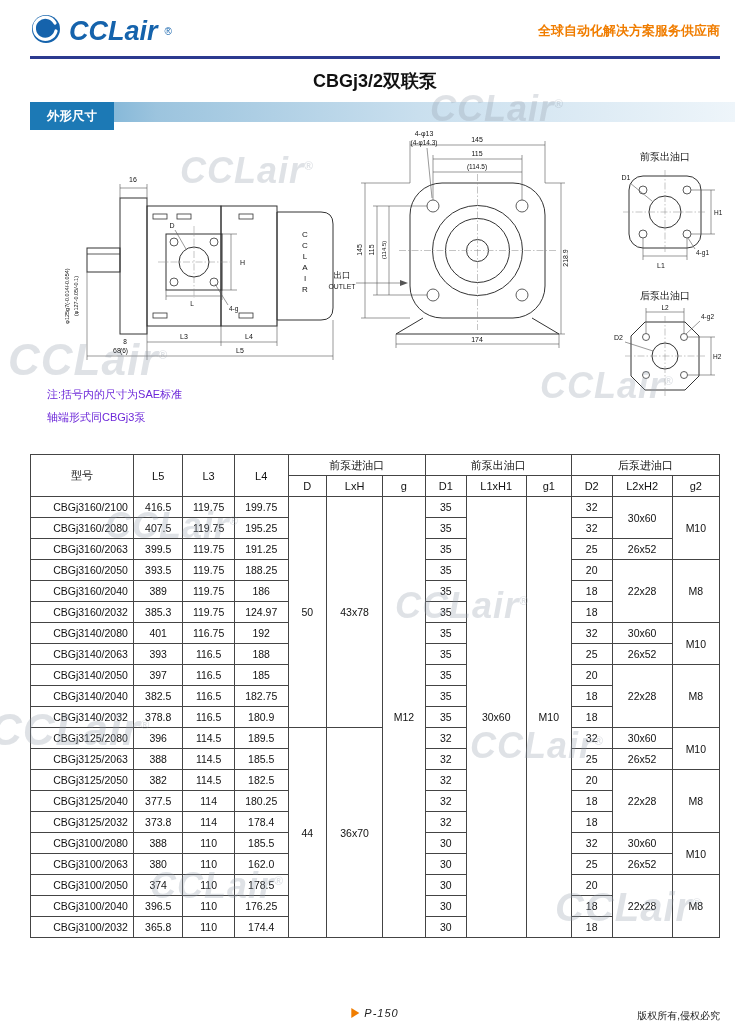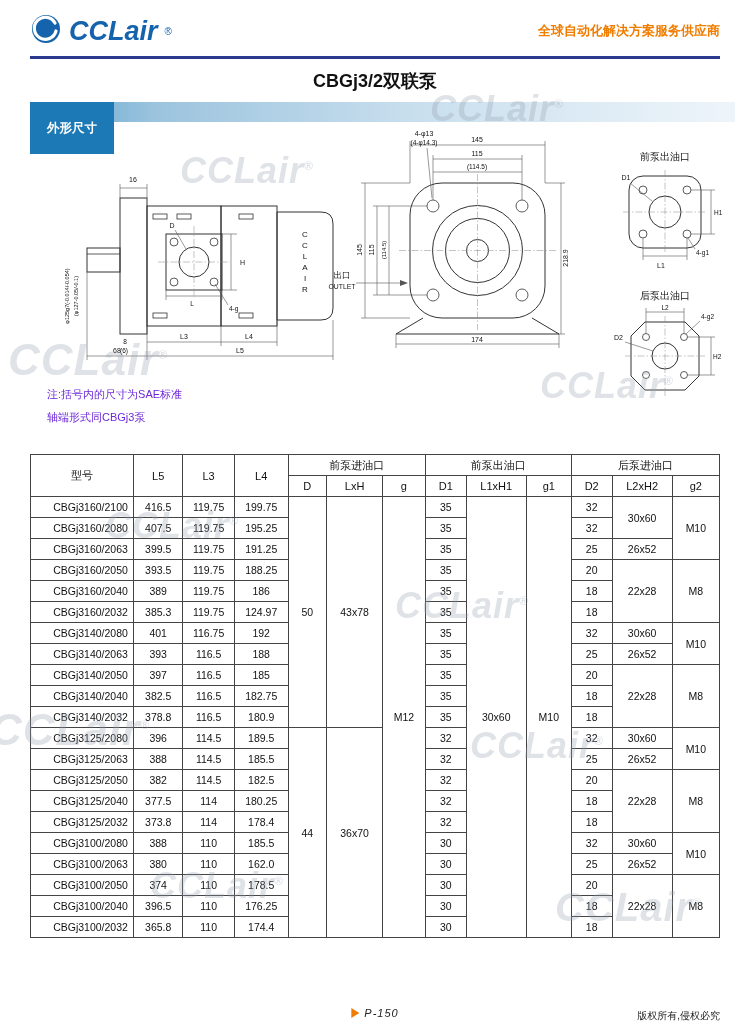--- a/index.html
+++ b/index.html
@@ -17,21 +17,21 @@
   .topbar { display:flex; justify-content:space-between; align-items:center; padding:13px 30px 5px 30px; }
   .logo { display:flex; align-items:center; gap:7px; }
   .logo-text { font-size:27px; font-weight:bold; font-style:italic; color:#1563ac; line-height:1; }
   .logo-reg { font-size:10px; color:#1563ac; vertical-align:super; }
   .slogan { color:#f07d00; font-weight:bold; font-size:13px; }
   .header-rule { margin:2px 30px 0 30px; height:3px; background:#2b3a8f; }
   .doc-title { text-align:center; font-size:18px; font-weight:bold; color:#111; margin:10px 0 9px 0; }
   .section-bar { margin:0 15px 0 30px; height:20px;
     background:linear-gradient(to right,#5ea3cf 0%,#9cc4de 18%,#c9dfee 55%,#eef5fa 100%); }
   .section-label { display:inline-block; background:#1c79b5; color:#fff; font-size:12.5px;
-    font-weight:bold; line-height:20px; padding:16px 17px; }
+    font-weight:bold; line-height:20px; padding:4px 17px; }
   
   .drawing-area { position:relative; height:318px; margin:6px 25px 0 25px; }
   svg text { font-family:"Liberation Sans", sans-serif; fill:#111; }
   .part  { fill:none; stroke:#333; stroke-width:1; }
   .part2 { fill:none; stroke:#333; stroke-width:0.8; }
   .dim   { stroke:#555; stroke-width:0.6; fill:none; }
   .cl    { stroke:#888; stroke-width:0.5; stroke-dasharray:7 2 1.5 2; fill:none; }
   .vtext { writing-mode:vertical-rl; text-orientation:upright; }
   .notes { position:absolute; left:22px; top:255px; font-size:11px; color:#6d28d9; line-height:2.1; }
   

